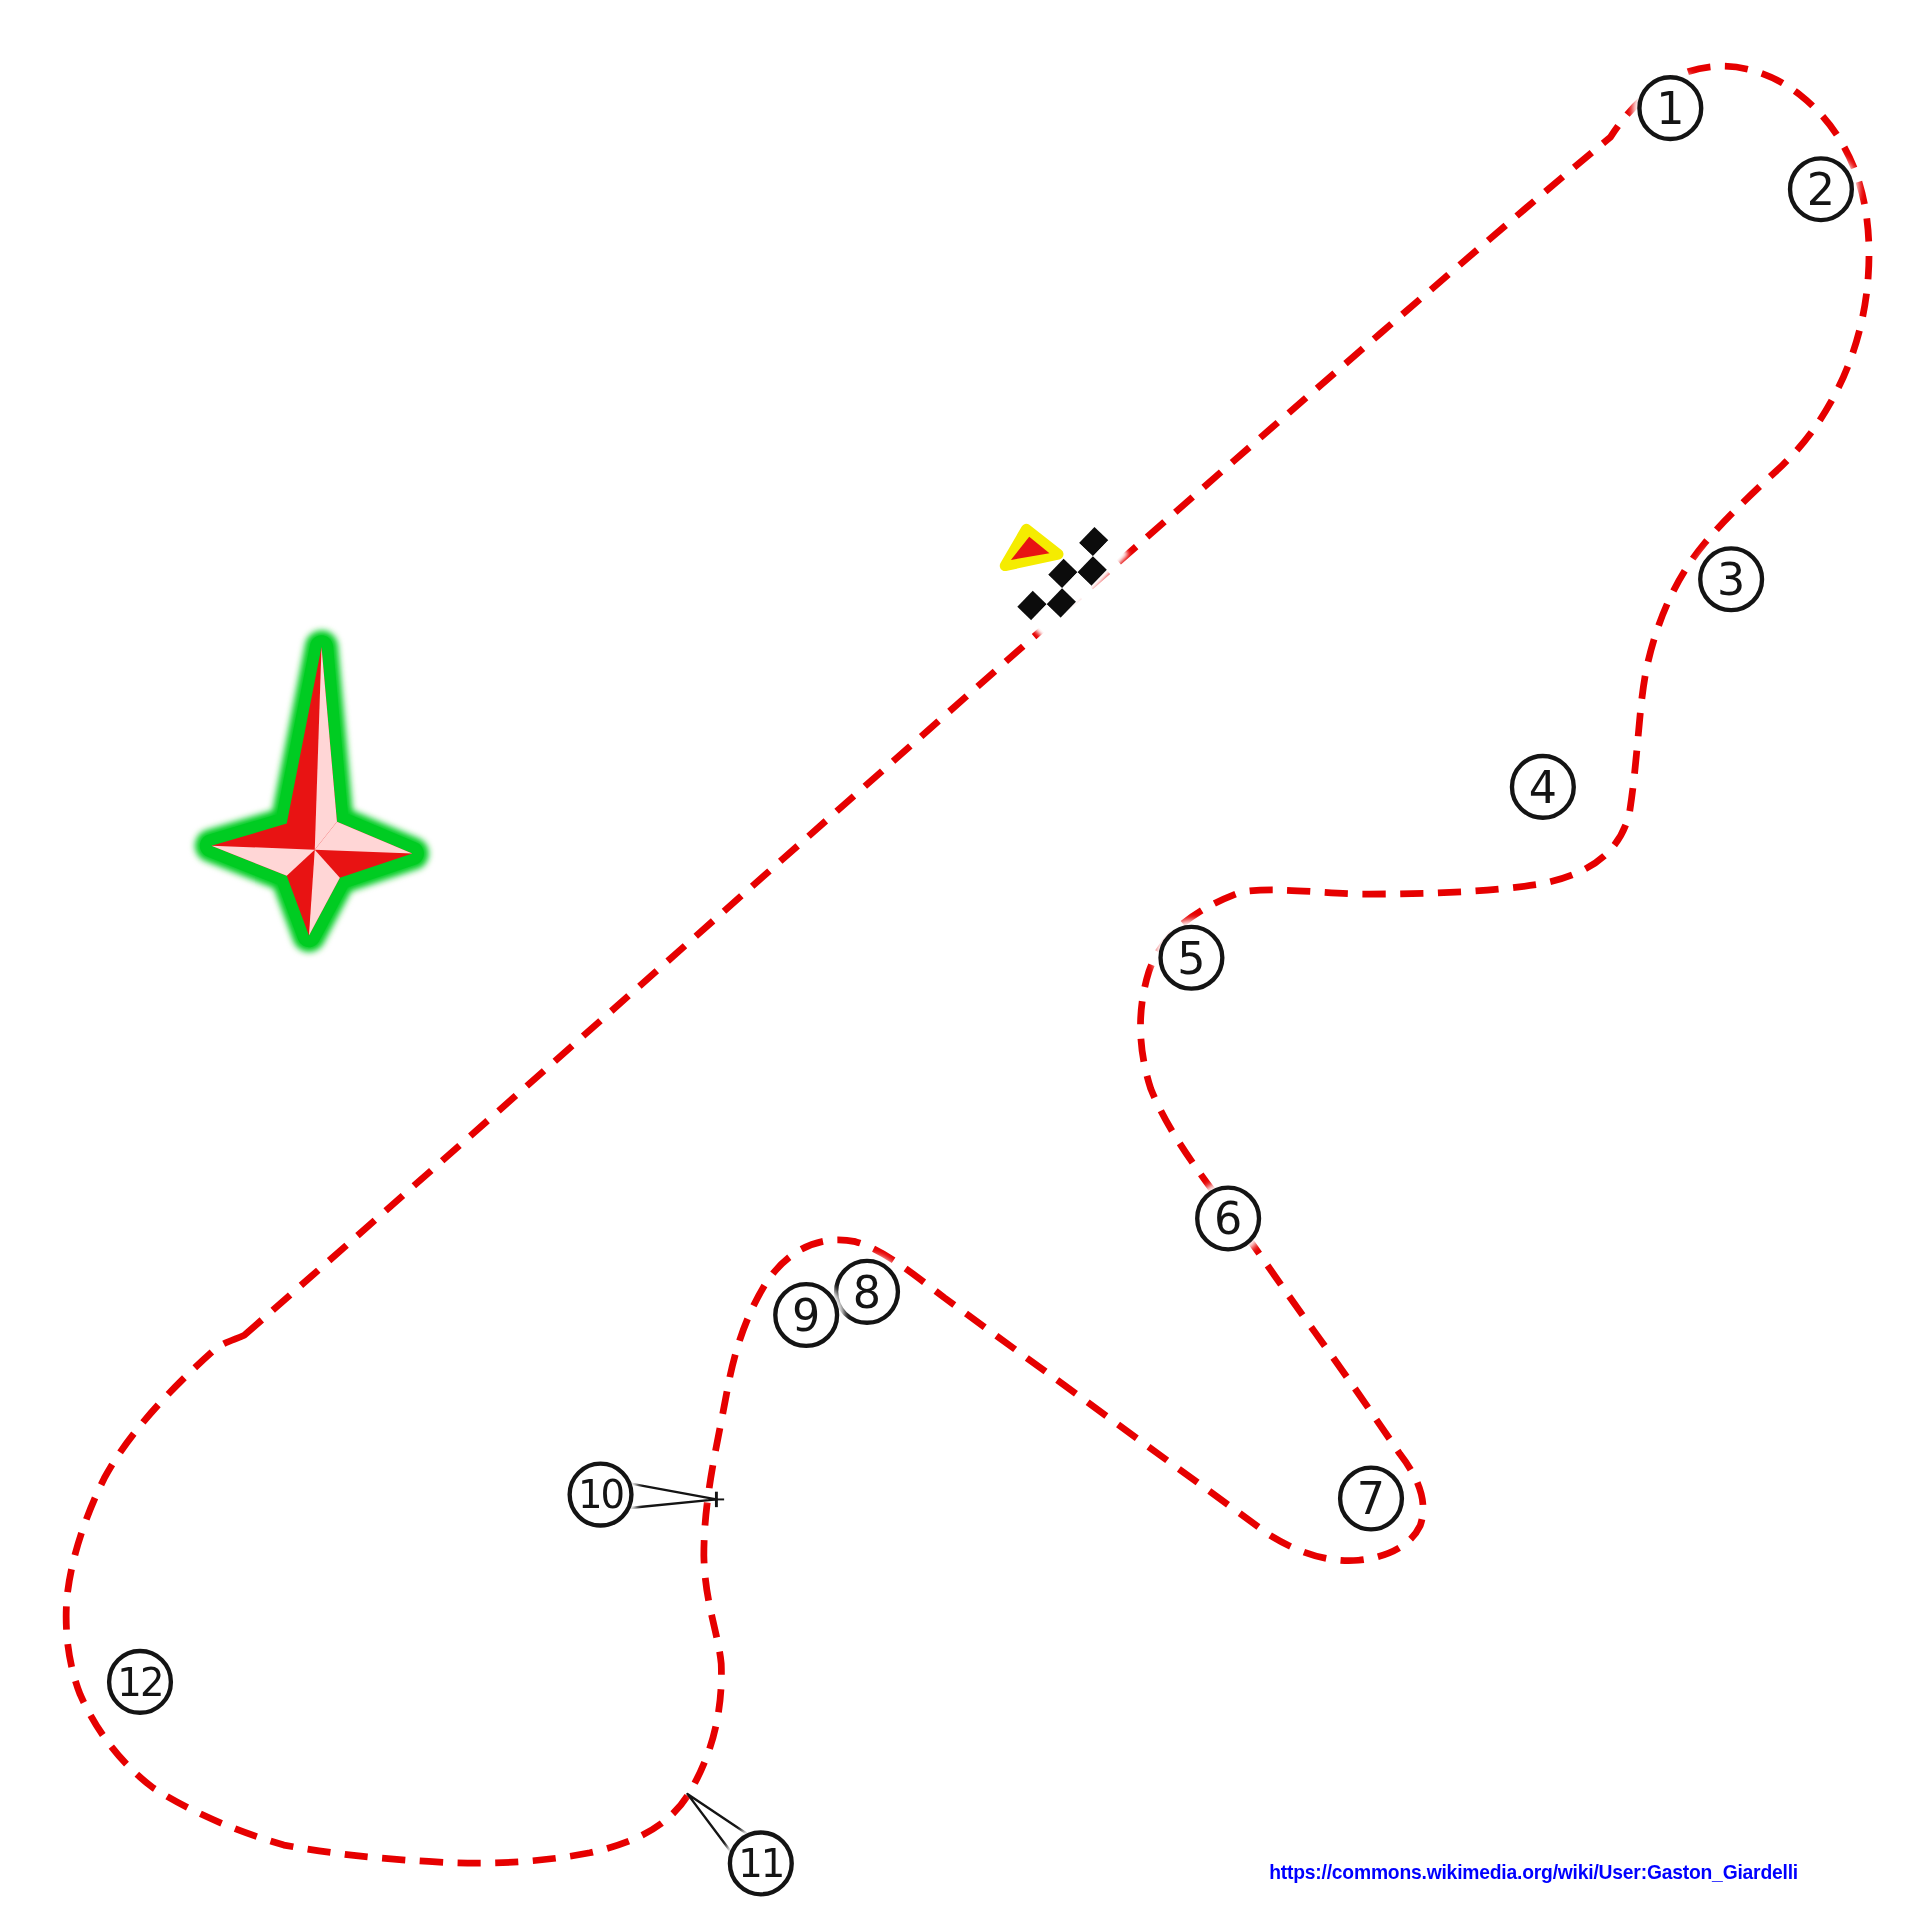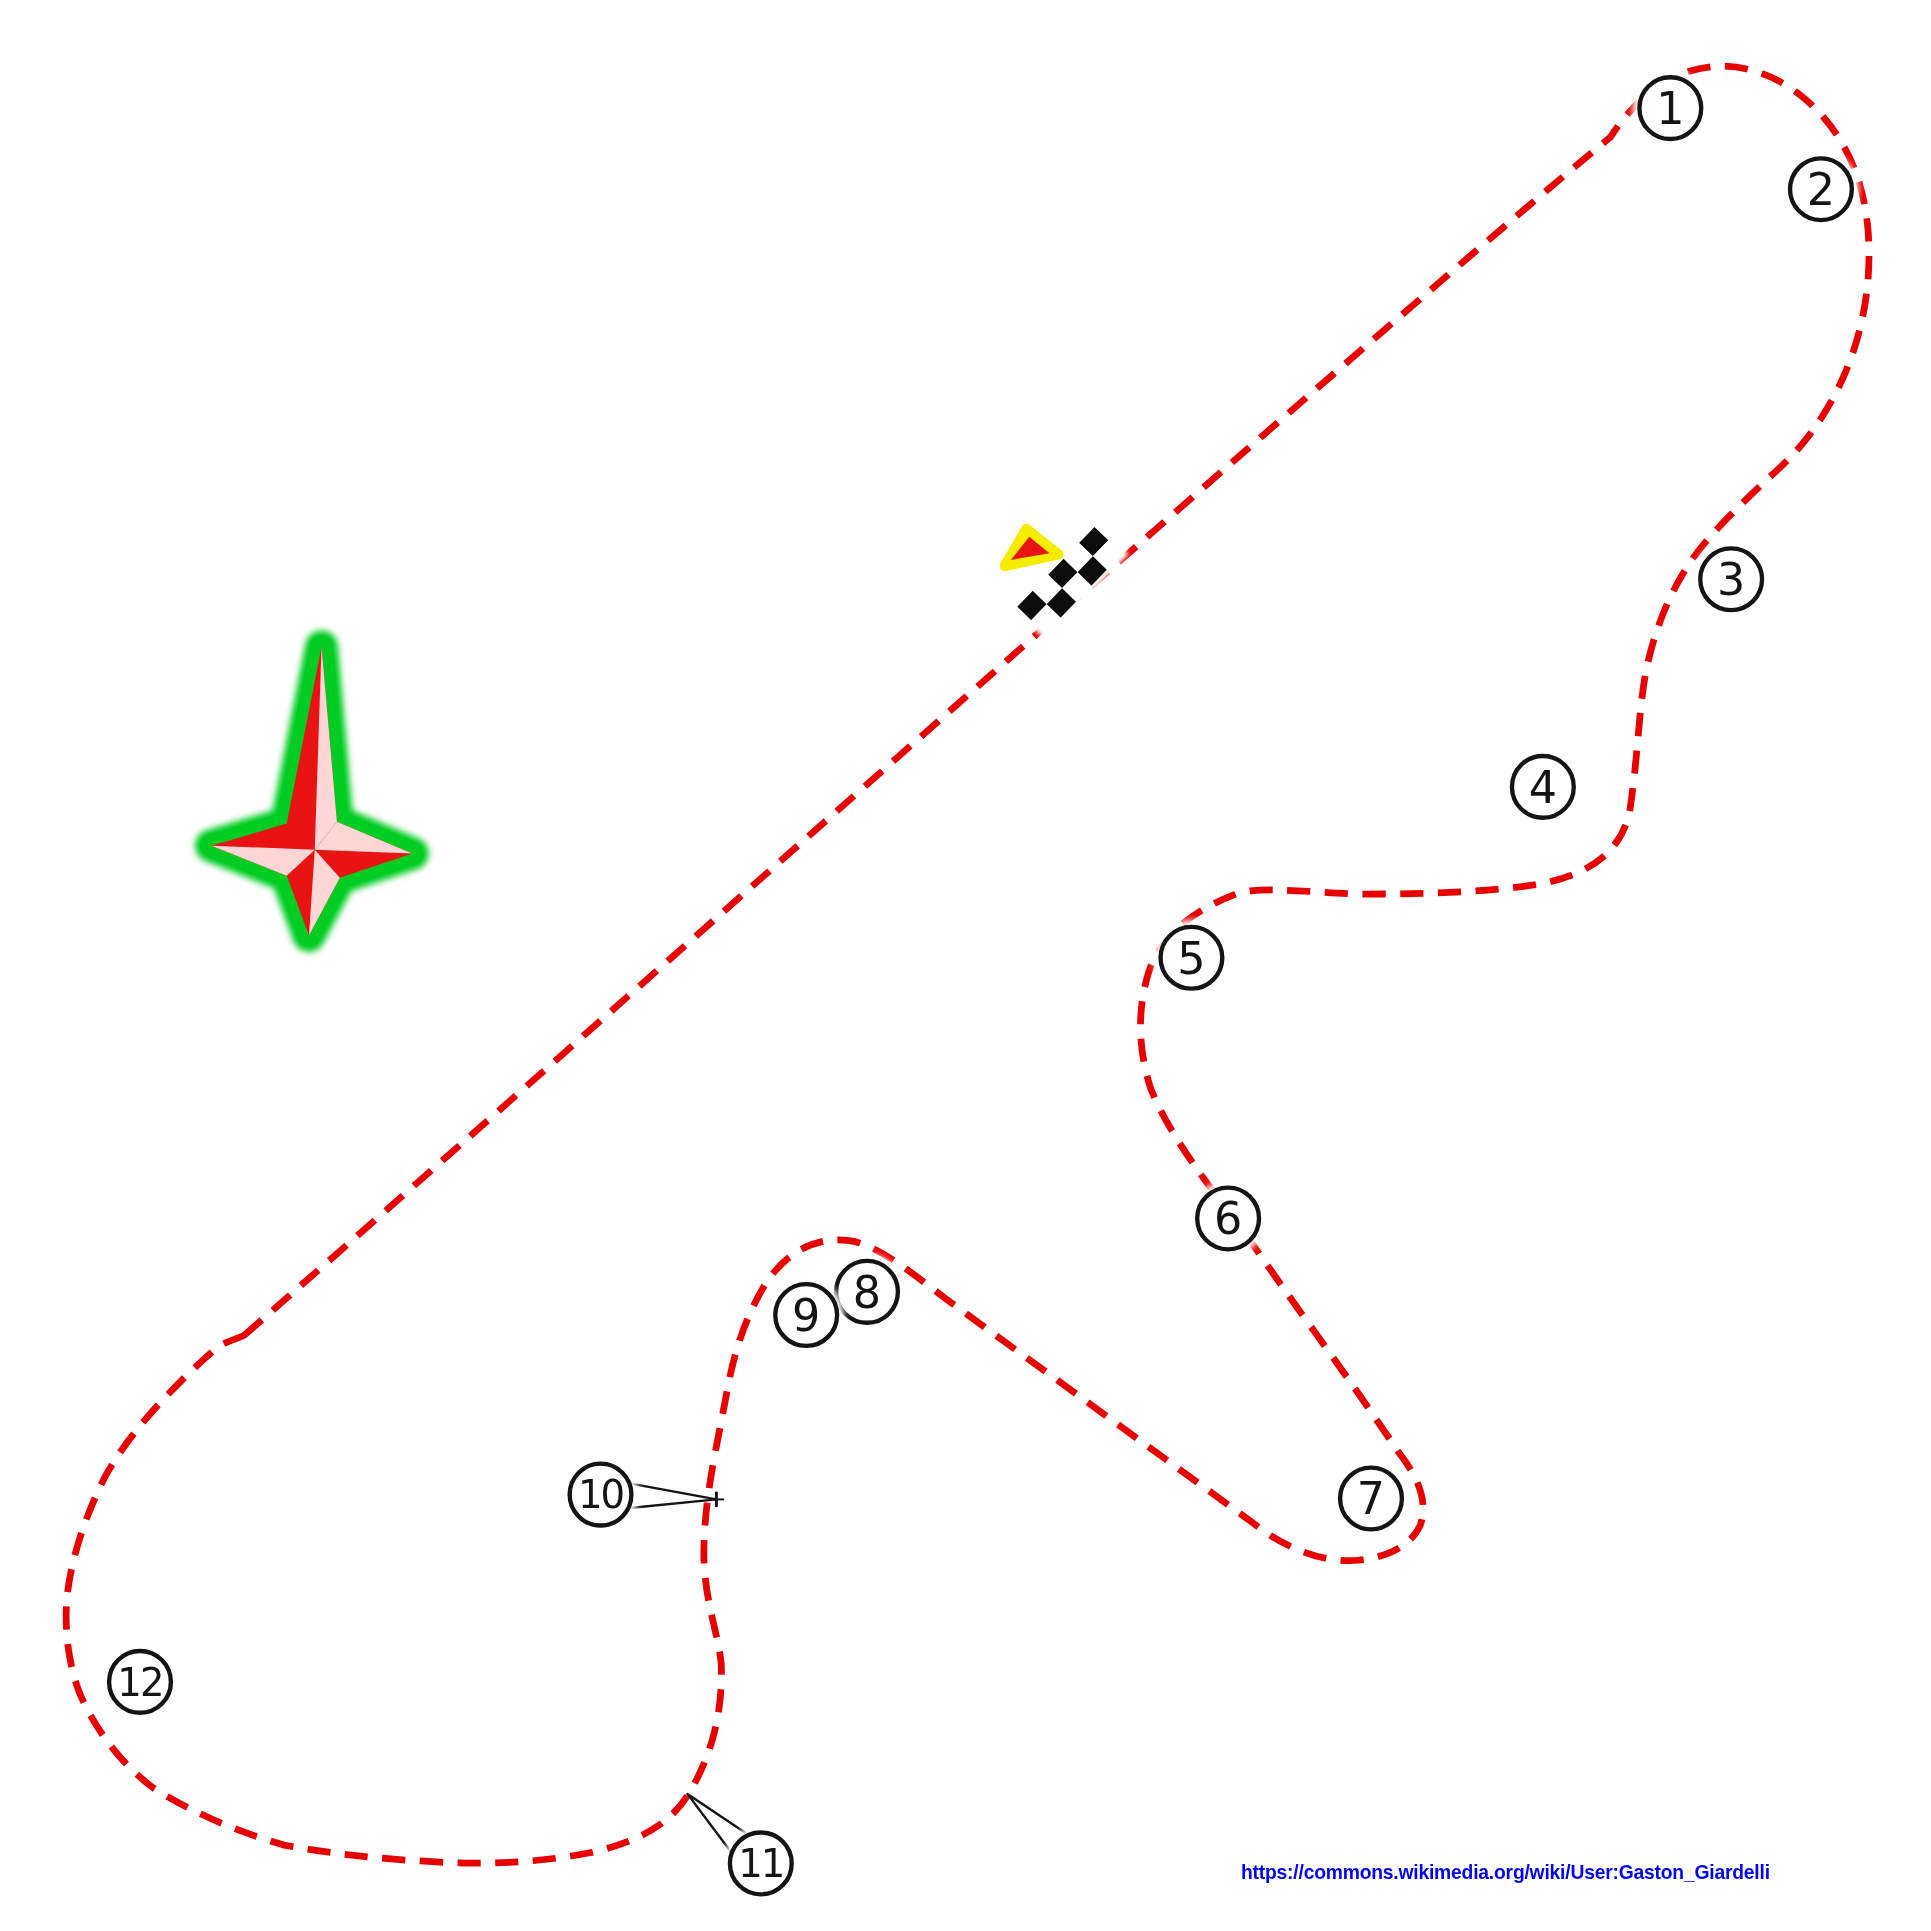--- a/index.html
+++ b/index.html
@@ -2,24 +2,25 @@
 <html><head>
 <meta charset="utf-8">
 <style>
   html,body{margin:0;padding:0;}
   body{
     width:1931px;height:1931px;background:#ffffff;position:relative;overflow:hidden;
     font-family:"DejaVu Sans","Liberation Sans",sans-serif;
   }
   #map-svg{position:absolute;left:0;top:0;}
   .credit{
-    position:absolute;left:1241px;top:1862px;width:599px;
+    position:absolute;left:1199px;top:1862px;width:599px;
     font-family:"Liberation Sans","DejaVu Sans",sans-serif;
     font-size:19.3px;font-weight:bold;letter-spacing:-0.2px;
     white-space:nowrap;
+    text-align:right;
   }
   .turn-label{
     font-family:"DejaVu Sans","Liberation Sans",sans-serif;
     fill:#141414;
   }
 </style>
 </head>
 <body>
 
 <svg id="map-svg" width="1931" height="1931" viewBox="0 0 2000 2000">

